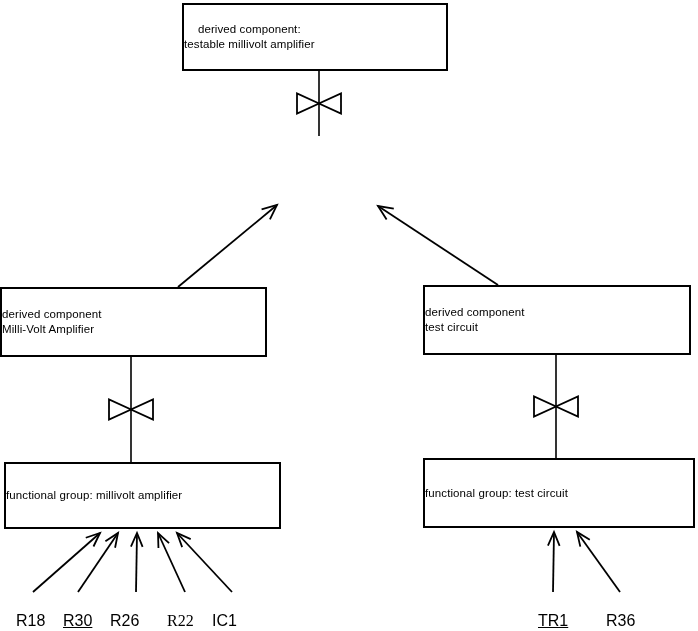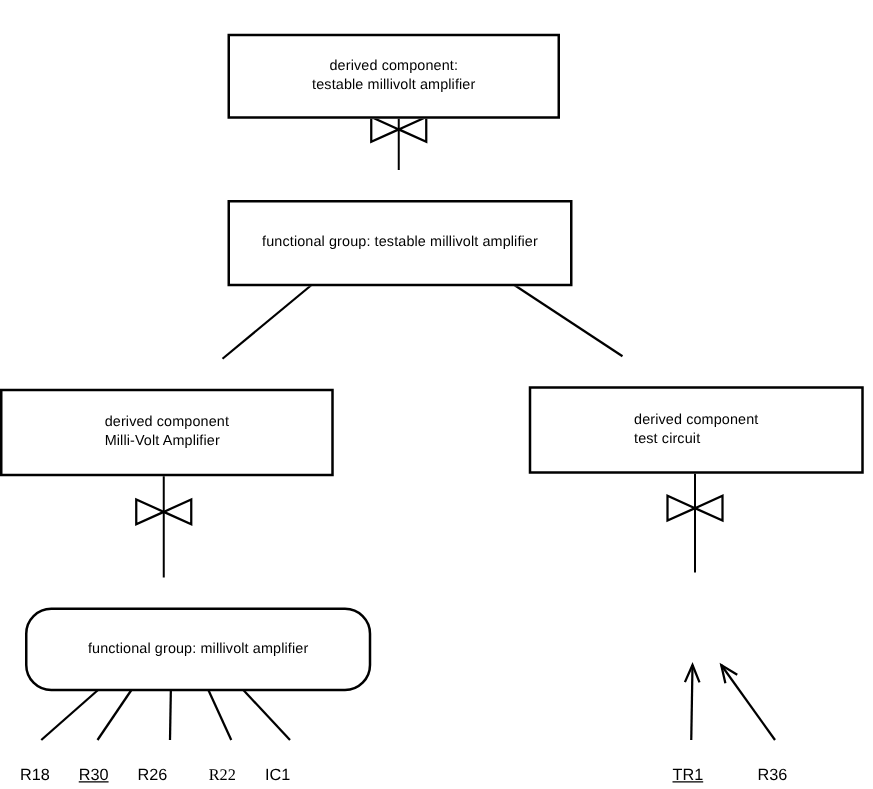--- a/index.html
+++ b/index.html
@@ -22,38 +22,36 @@
     width: 698px;
     height: 631px;
   }
   .node {
     position: absolute;
     box-sizing: border-box;
     border: 2px solid #000000;
     background: #ffffff;
     display: flex;
     align-items: center;
-    justify-content: center;
     z-index: 2;
-    margin-top: 24px;
   }
   .node .label {
     font-size: 11.5px;
     line-height: 15px;
     color: #000000;
     text-align: center;
     white-space: pre-line;
     letter-spacing: 0.1px;
   }
   .node .label.lines {
     text-align: left;
   }
   .leaf-label {
     position: absolute;
-    font-size: 13px;
+    font-size: 16px;
     color: #000000;
     z-index: 2;
     white-space: nowrap;
   }
 </style>
 </head>
 <body>
 
 <div id="canvas">
 
@@ -114,33 +112,33 @@
       <g>
         <line x1="620" y1="592" x2="577" y2="532" stroke="#000000" stroke-width="1.8"></line>
         <polyline points="580.3001436519588,546.6324656800019 577,532 589.7959206045568,539.8271588639734" fill="none" stroke="#000000" stroke-width="1.8" stroke-linejoin="miter" stroke-linecap="butt"></polyline>
       </g>
     </svg>
 
 <div class="node" style="left: 182px; top: 3px; width: 266px; height: 68px;">
       <div class="label">derived component:
 testable millivolt amplifier</div>
     </div>
-    <div class="node" style="left: 182px; top: 136px; width: 276px; height: 69px;">
-      <div class="label">functional group: testable millivolt amplifier</div>
-    </div>
     <div class="node" style="left: 0px; top: 287px; width: 267px; height: 70px;">
       <div class="label lines">derived component
 Milli-Volt Amplifier</div>
     </div>
     <div class="node" style="left: 423px; top: 285px; width: 268px; height: 70px;">
       <div class="label lines">derived component
 test circuit</div>
     </div>
-    <div class="node" style="left: 20px; top: 462px; width: 277px; height: 67px; border-radius: 21px;">
+    <div class="node" style="left: 4px; top: 462px; width: 277px; height: 67px;">
       <div class="label">functional group: millivolt amplifier</div>
+    </div>
+    <div class="node" style="left: 423px; top: 458px; width: 272px; height: 70px;">
+      <div class="label">functional group: test circuit</div>
     </div>
     <div class="leaf-label" style="left: 16px; top: 612px;">R18</div>
     <div class="leaf-label" style="left: 63px; top: 612px; text-decoration: underline;">R30</div>
     <div class="leaf-label" style="left: 110px; top: 612px;">R26</div>
     <div class="leaf-label" style="left: 167px; top: 612px; font-family: Liberation Serif, serif;">R22</div>
     <div class="leaf-label" style="left: 212px; top: 612px;">IC1</div>
     <div class="leaf-label" style="left: 538px; top: 612px; text-decoration: underline;">TR1</div>
     <div class="leaf-label" style="left: 606px; top: 612px;">R36</div>
   </div>
 

